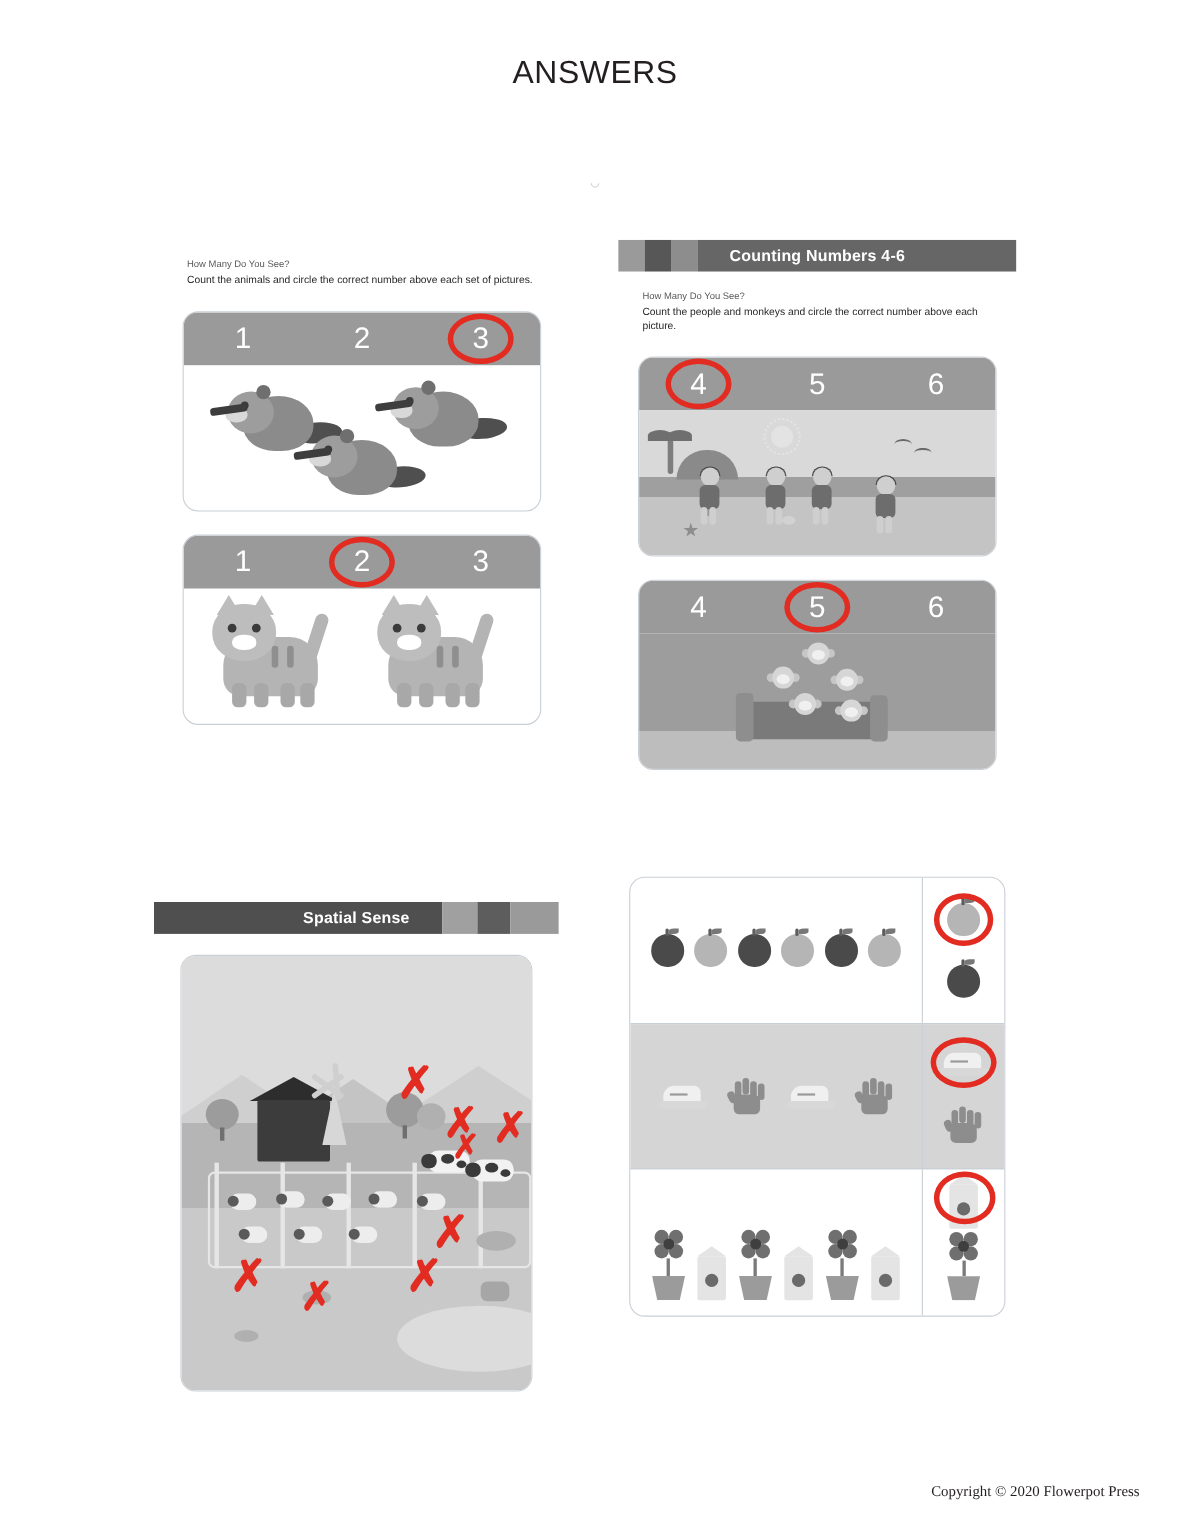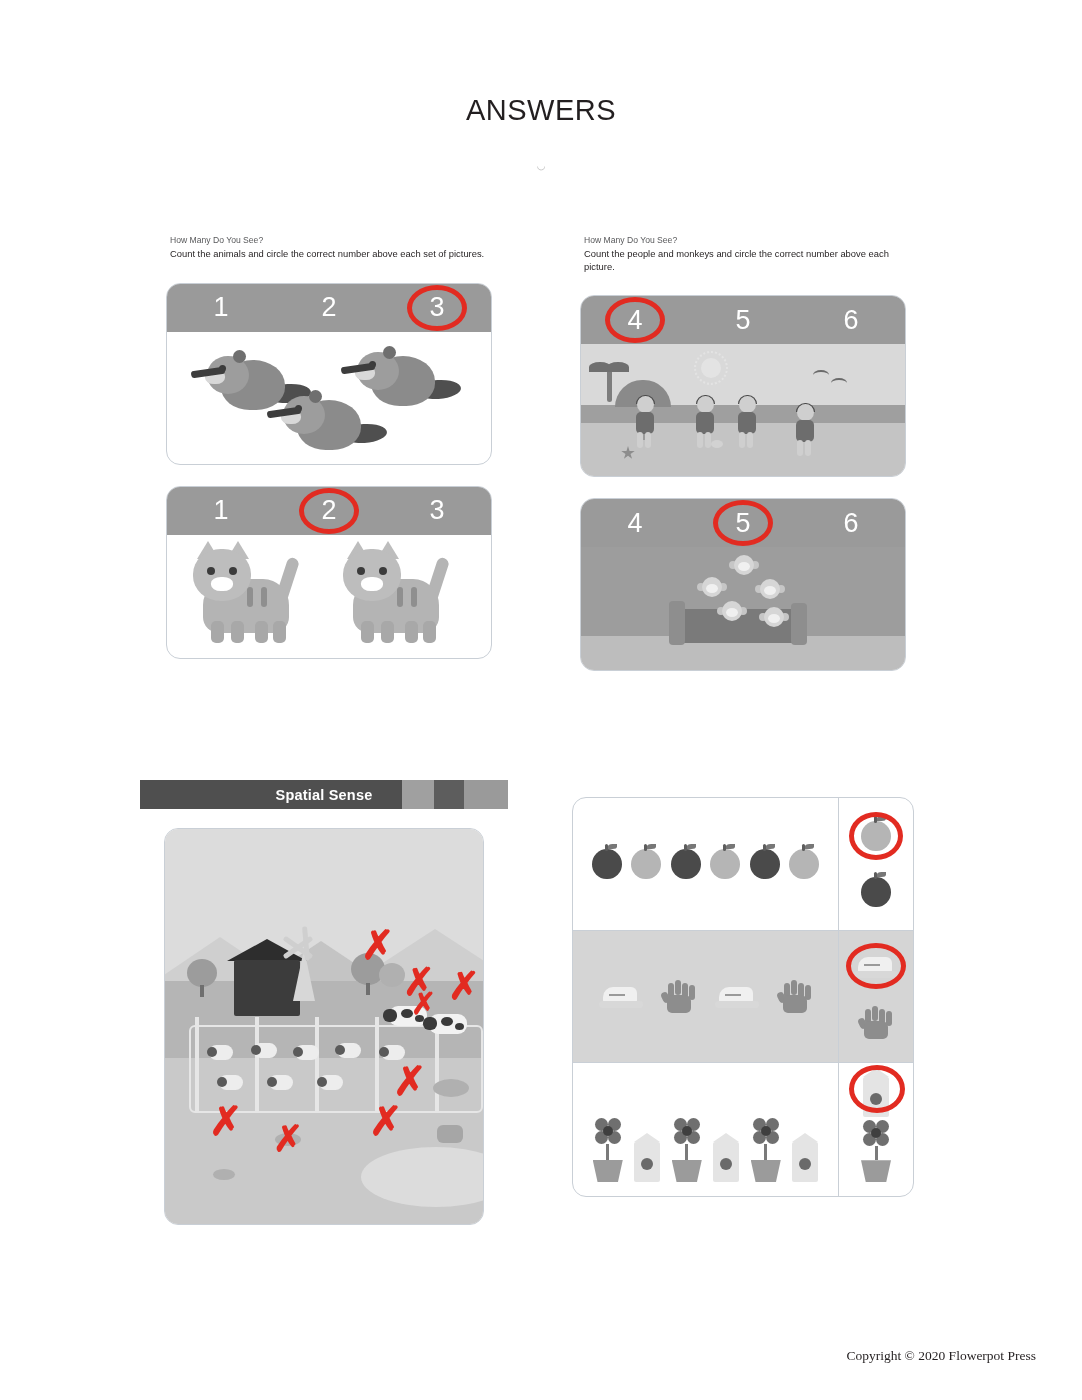--- a/index.html
+++ b/index.html
@@ -22,21 +22,21 @@
     top: 46px;
     left: 0;
     width: 100%;
     text-align: center;
     font-size: 29px;
     line-height: 40px;
     letter-spacing: 0.5px;
     font-weight: 400;
     color: #231f20;
   }
-  .page-title .line2 { display: block; margin-top: 44px; }
+  .page-title .line2 { display: block; }
 
   .tiny-mark {
     position: absolute;
     top: 160px;
     left: 50%;
     transform: translateX(-50%);
     font-size: 10px;
     color: #b9b9b9;
   }
 
@@ -557,20 +557,27 @@
         <div class="head"></div>
         <div class="eye" style="left:14px;"></div>
         <div class="eye" style="left:36px;"></div>
         <div class="snout"></div>
       </div>
     </div>
   </div>
 </div>
 
 <div class="sheet" style="left:562px; top:218px; width:362px;">
+  <div class="sheet-band">
+    <div class="band-seg" style="width:24px;background:#9a9a9a;"></div>
+    <div class="band-seg" style="width:24px;background:#575757;"></div>
+    <div class="band-seg" style="width:24px;background:#8d8d8d;"></div>
+    <div class="band-seg" style="flex:1;background:#666666;"></div>
+    <div class="band-title">Counting Numbers 4-6</div>
+  </div>
   <div class="sheet-instr">
     <div class="instr-label">How Many Do You See?</div>
     <div class="instr-text">Count the people and monkeys and circle the correct number above each picture.</div>
   </div>
 
   <div class="panel" style="margin:22px 18px 0 18px; height:180px;">
     <div class="num-row">
       <div class="num-cell">
         <span>4</span>
         <span class="circle-answer"></span>
@@ -662,21 +669,21 @@
       <div class="monkey" style="left:180px; top:58px;">
         <div class="m-ear" style="left:-2px;"></div>
           <div class="m-ear" style="left:20px;"></div>
         <div class="m-head"></div>
           <div class="m-face"></div>
       </div>
     </div>
   </div>
 </div>
 
-<div class="sheet" style="left:140px; top:780px; width:368px;">
+<div class="sheet" style="left:140px; top:820px; width:368px;">
   <div class="sheet-band">
     <div class="band-seg" style="flex:1;background:#4f4f4f;"></div>
     <div class="band-seg" style="width:32px;background:#a0a0a0;"></div>
     <div class="band-seg" style="width:30px;background:#5d5d5d;"></div>
     <div class="band-seg" style="width:44px;background:#9a9a9a;"></div>
     <div class="band-title">Spatial Sense</div>
   </div>
 
   <div class="panel" style="margin:19px 24px 0 24px; height:395px;">
     <div class="scene">

